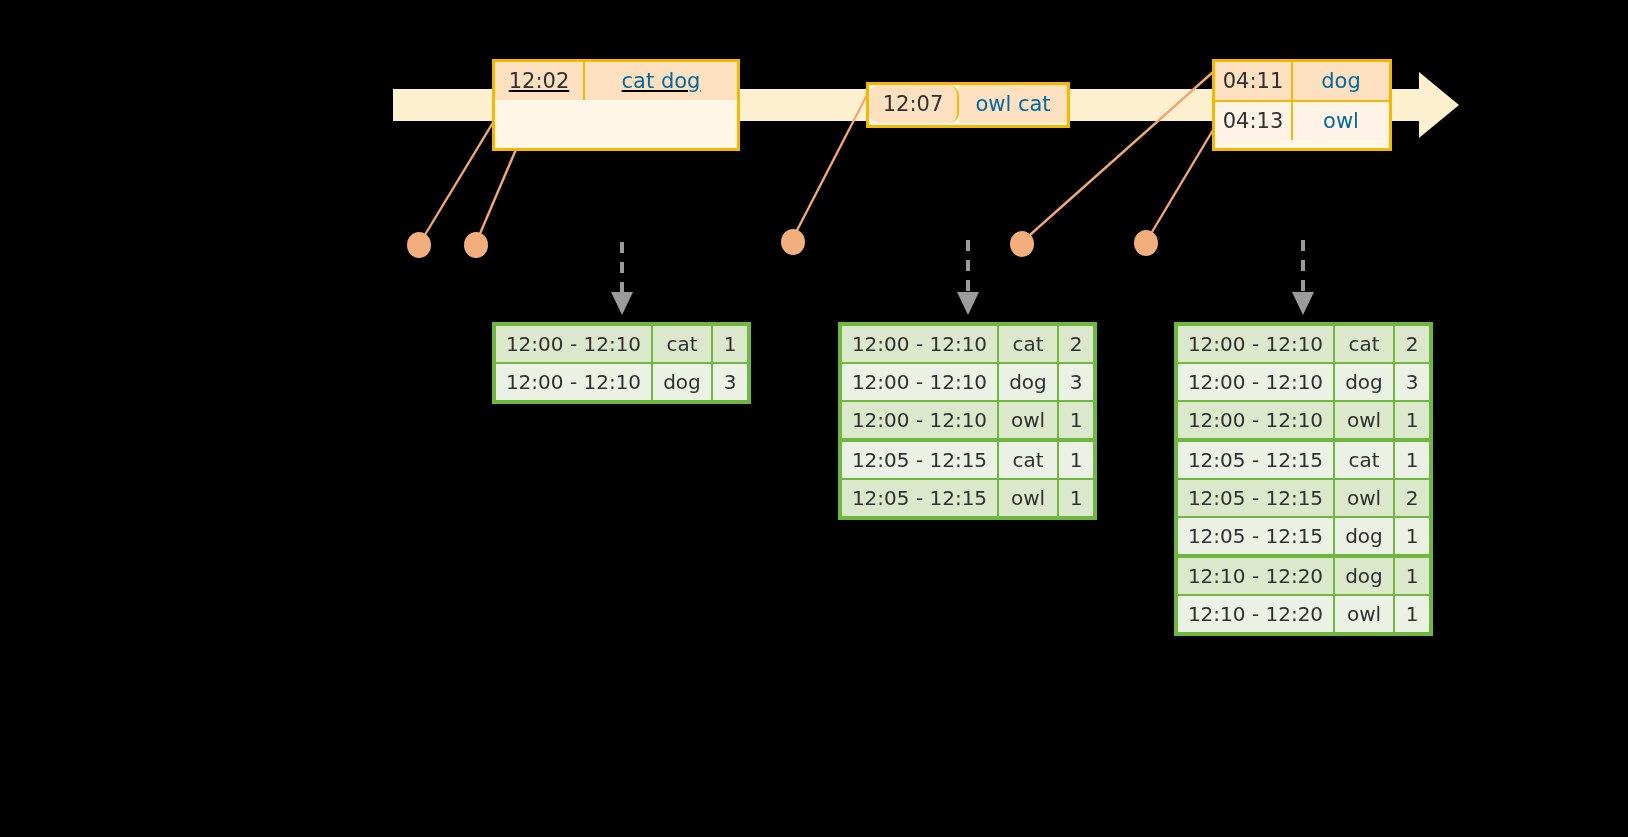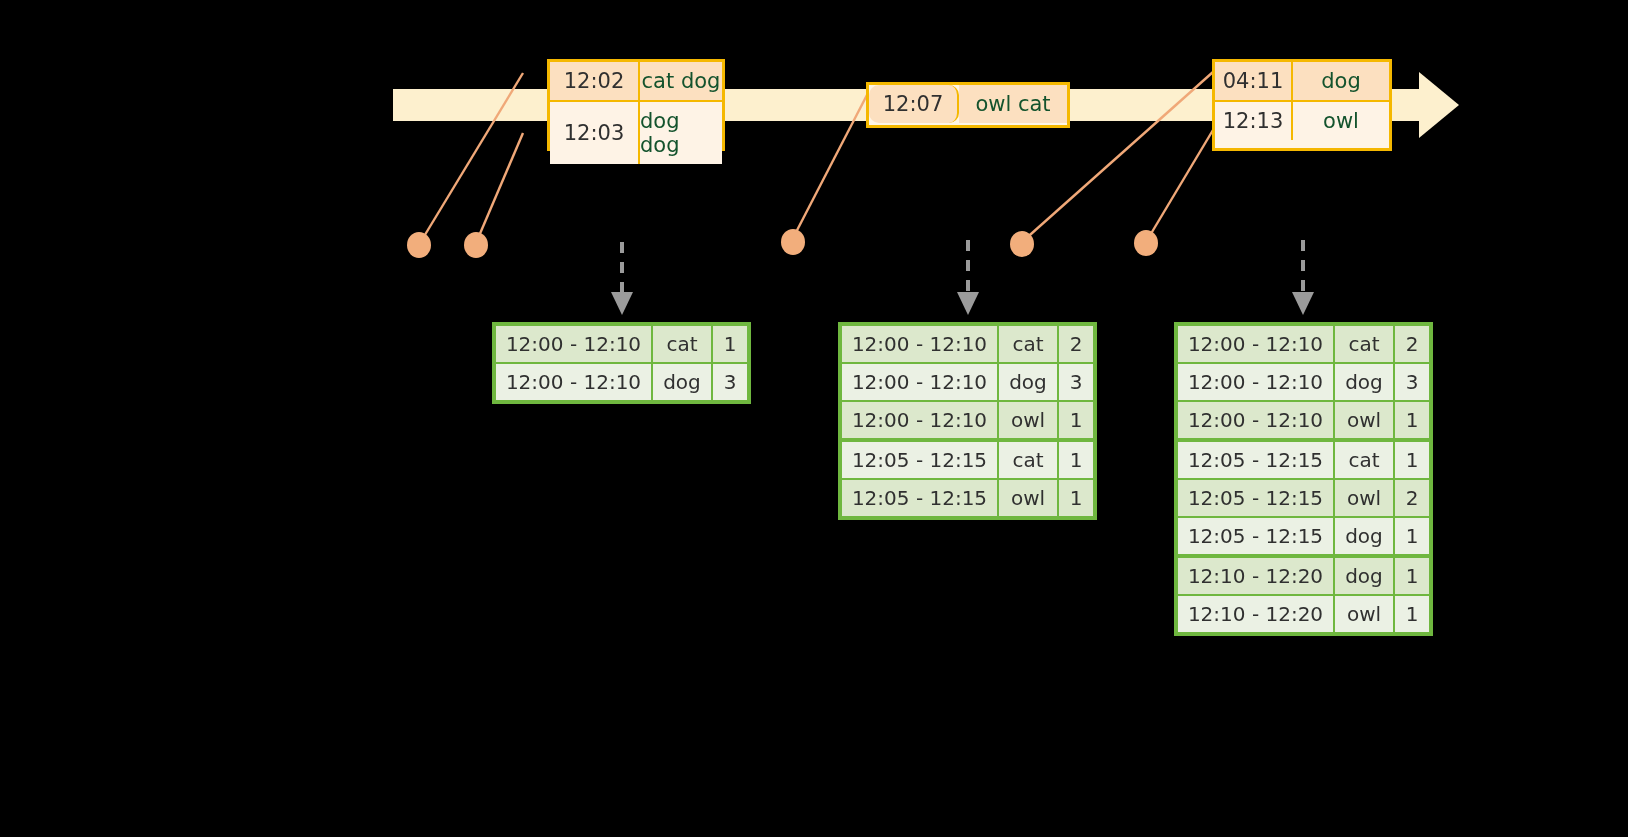--- a/index.html
+++ b/index.html
@@ -55,21 +55,21 @@
     align-items: center;
     justify-content: center;
     color: #303030;
     font-size: 21px;
     padding: 7px 0;
   }
   .evt-words {
     display: flex;
     align-items: center;
     justify-content: center;
-    color: #14532d;
+    color: #0369a1;
     font-size: 21px;
     padding: 7px 0;
   }
 
   
   .res-table {
     position: absolute;
     border: 3px solid #6FB73F;
     box-sizing: border-box;
     background: #6FB73F;
@@ -132,45 +132,41 @@
       <line x1="968" y1="240" x2="968" y2="292" stroke-dasharray="11,9"></line>
       <line x1="1303" y1="240" x2="1303" y2="292" stroke-dasharray="11,9"></line>
     </g>
     <g fill="#9B9B9B">
       <polygon points="611,292 633,292 622,315"></polygon>
       <polygon points="957,292 979,292 968,315"></polygon>
       <polygon points="1292,292 1314,292 1303,315"></polygon>
     </g>
   </svg>
 
-  <div class="evt-box" style="left:547px; top:59px; width:178px; height:92px;">
+  <div class="evt-box" style="left:492px; top:59px; width:248px; height:92px;text-decoration:underline;">
     <div class="evt-row shade">
       <div class="evt-time" style="width:88px;">12:02</div>
       <div class="evt-words" style="flex:1;">cat dog</div>
-    </div>
-    <div class="evt-row plain">
-      <div class="evt-time" style="width:88px;">12:03</div>
-      <div class="evt-words" style="flex:1;">dog dog</div>
     </div>
   </div>
 
   <div class="evt-box" style="left:866px; top:82px; width:204px; height:46px;">
     <div class="evt-row shade">
       <div class="evt-time" style="width:88px;border-radius:10px;">12:07</div>
       <div class="evt-words" style="flex:1;">owl cat</div>
     </div>
   </div>
 
   <div class="evt-box" style="left:1212px; top:59px; width:180px; height:92px;">
     <div class="evt-row shade">
       <div class="evt-time" style="width:76px;">04:11</div>
       <div class="evt-words" style="flex:1;">dog</div>
     </div>
     <div class="evt-row plain">
-      <div class="evt-time" style="width:76px;">12:13</div>
+      <div class="evt-time" style="width:76px;">04:13</div>
       <div class="evt-words" style="flex:1;">owl</div>
     </div>
   </div>
 
   <div class="res-table" id="tbl0" style="left:492px; top:322px; width:259px;">
       <div class="res-row a">
         <div class="res-cell c-win" style="width: 155px;">12:00 - 12:10</div>
         <div class="res-cell c-word" style="width: 58px;">cat</div>
         <div class="res-cell c-cnt" style="flex: 1 1 0%;">1</div>
       </div>

